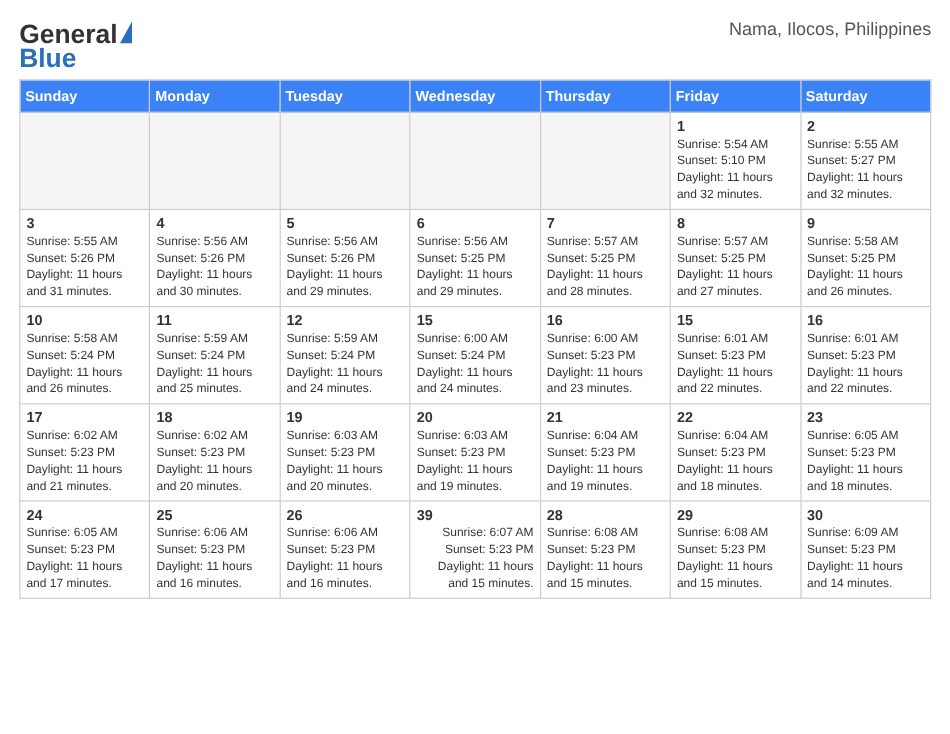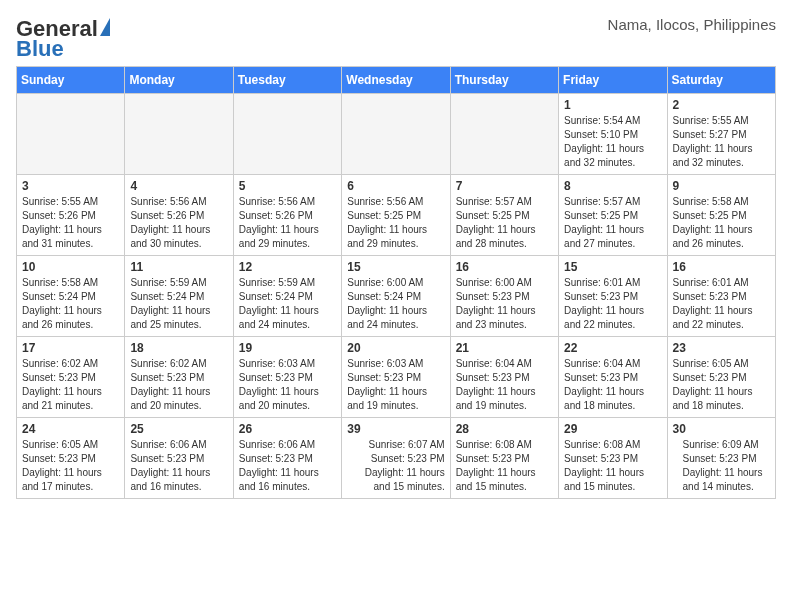--- a/index.html
+++ b/index.html
@@ -301,19 +301,19 @@
 Daylight: 11 hours and 15 minutes.</div>
         </td>
         <td>
           <span class="day-number">29</span>
           <div class="day-info" style="white-space: pre-line;">Sunrise: 6:08 AM
 Sunset: 5:23 PM
 Daylight: 11 hours and 15 minutes.</div>
         </td>
         <td>
           <span class="day-number">30</span>
-          <div class="day-info" style="white-space: pre-line; margin-left: 10px;">Sunrise: 6:09 AM
+          <div class="day-info" style="white-space: pre-line;">Sunrise: 6:09 AM
 Sunset: 5:23 PM
 Daylight: 11 hours and 14 minutes.</div>
         </td>
       </tr>
     </tbody>
 </table>
 
 </body></html>

